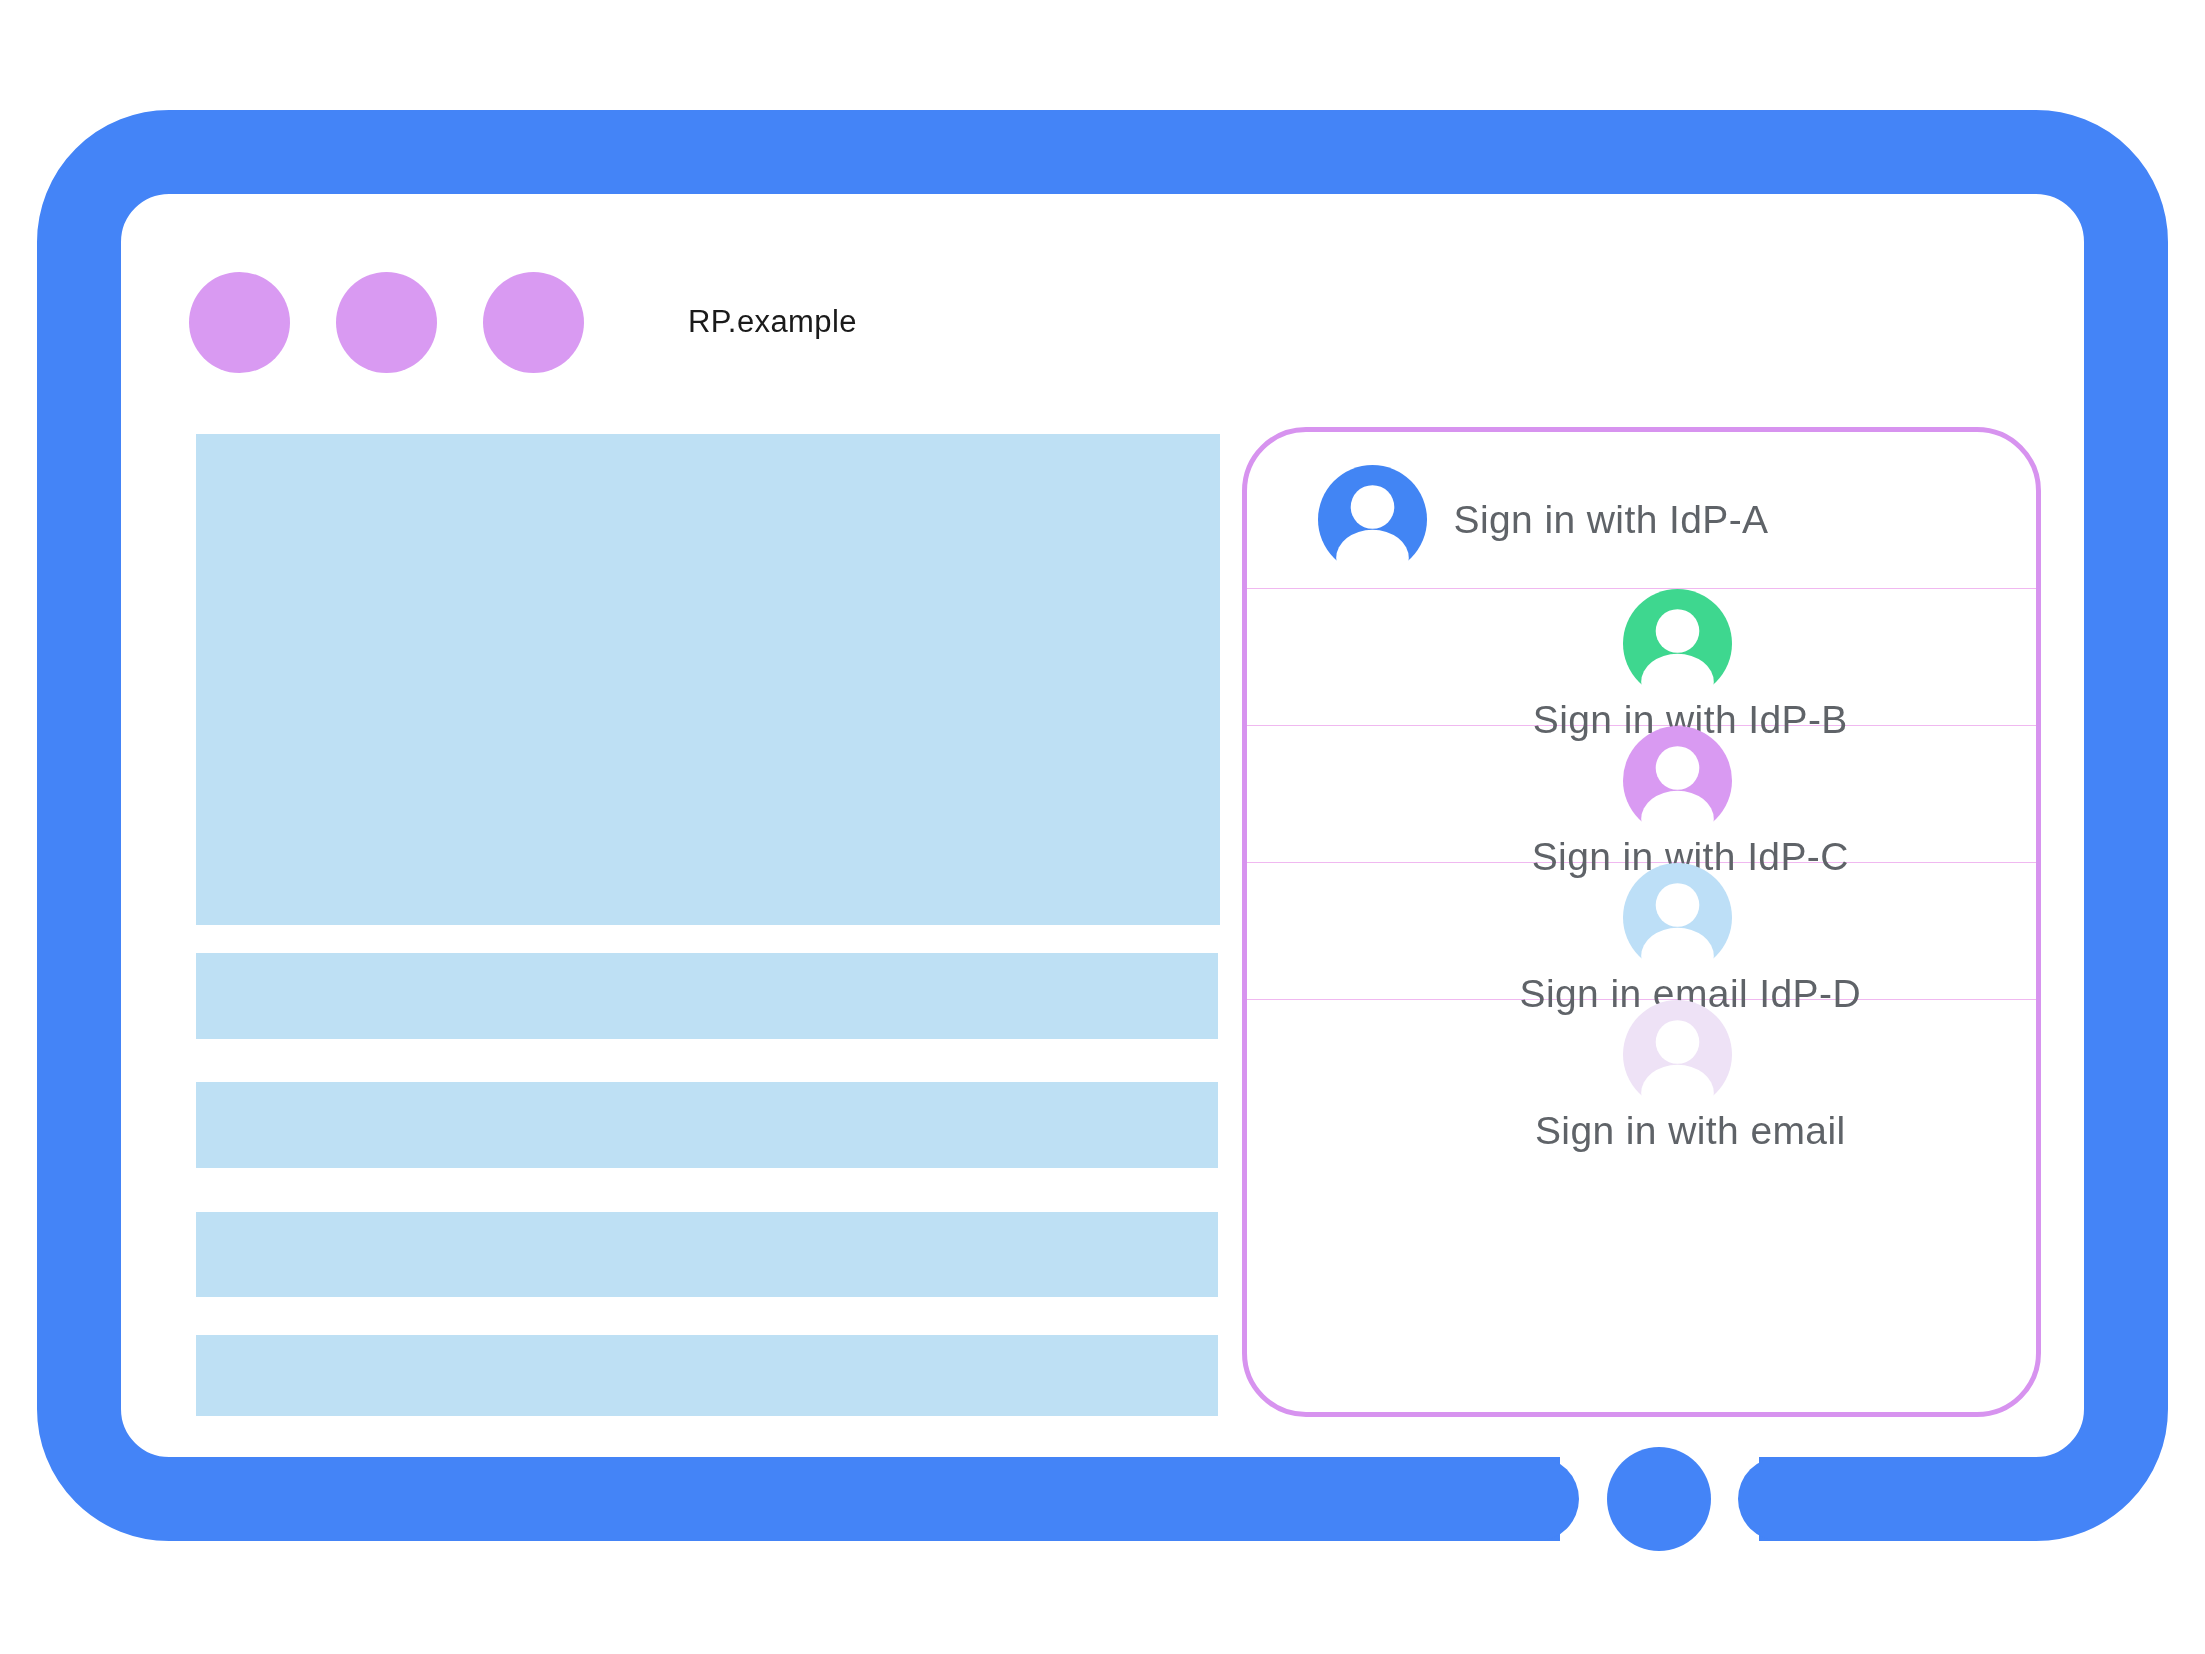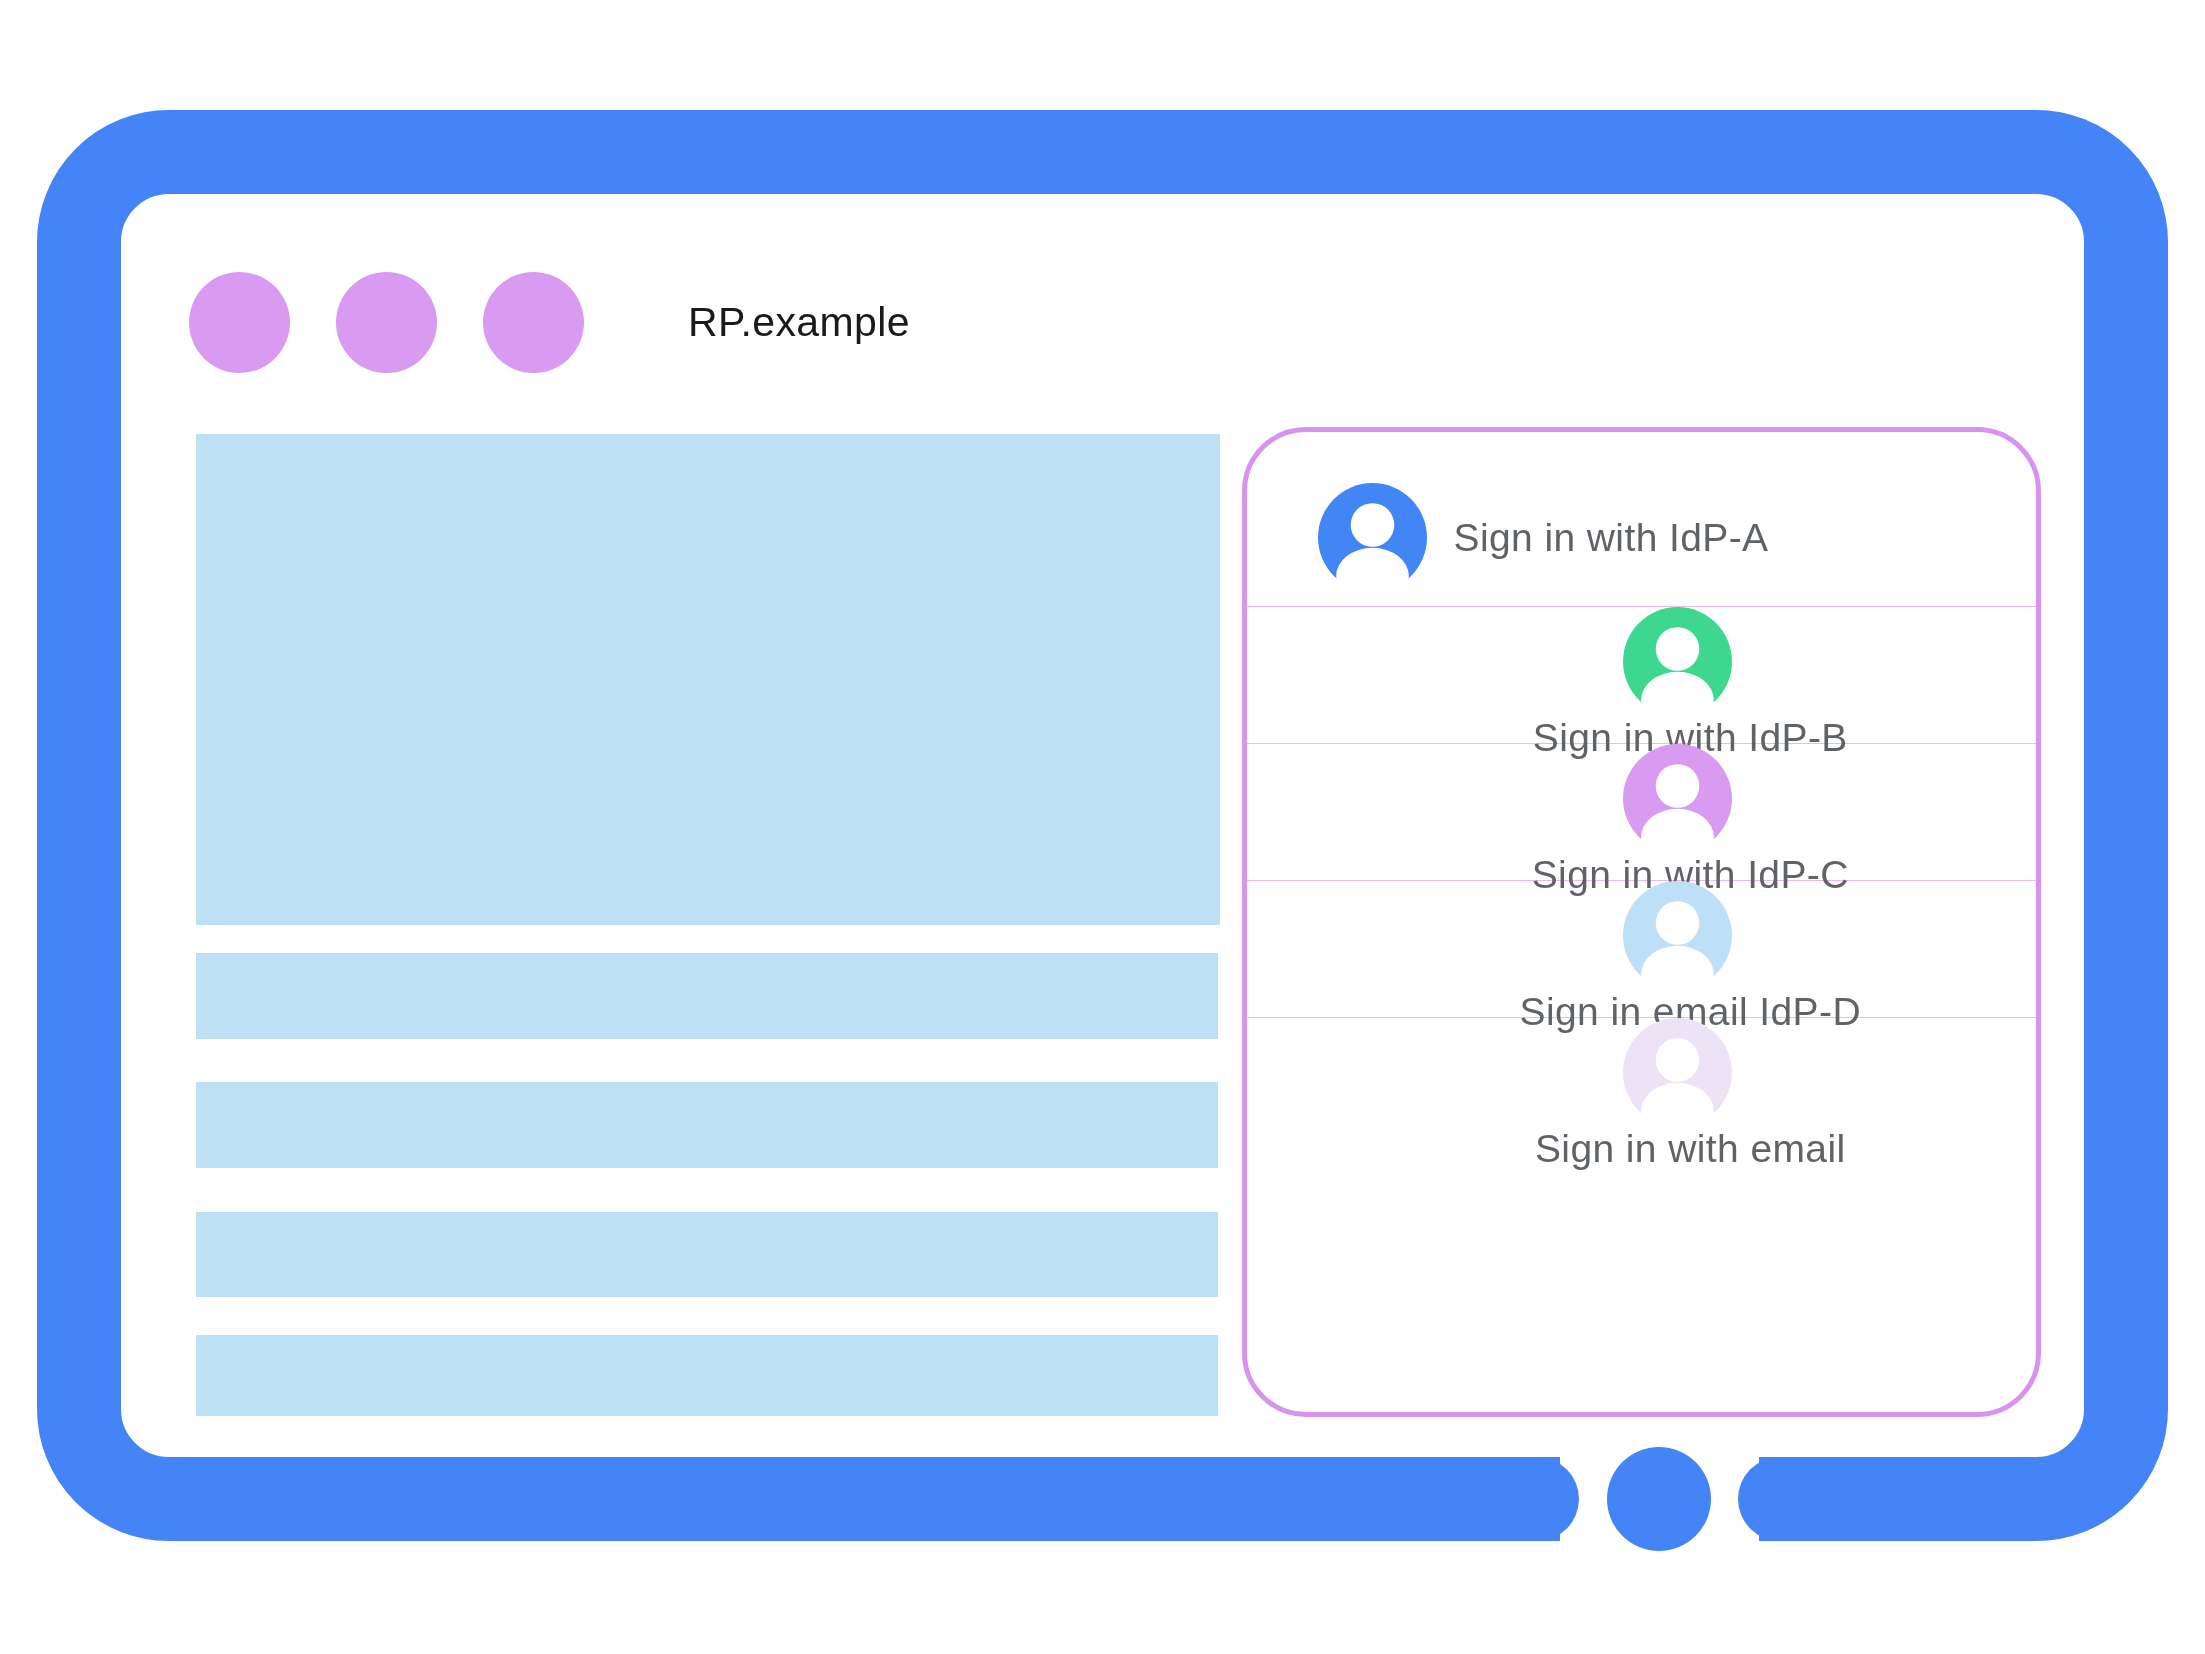--- a/index.html
+++ b/index.html
@@ -23,34 +23,34 @@
   .frame-notch{
     position:absolute;left:1607px;top:1447px;width:104px;height:104px;border-radius:50%;
     background:var(--frame);
   }
   
   .titlebar{
     position:absolute;left:189px;top:271px;height:102px;display:flex;align-items:center;
   }
   .dot{width:101px;height:101px;border-radius:50%;background:var(--dot);margin-right:46px;}
   .window-title{
-    margin-left:58px;font-size:41px;color:var(--title-text);letter-spacing:0.4px;
+    margin-left:58px;font-size:31px;color:var(--title-text);letter-spacing:0.4px;
   }
   
   .ph{position:absolute;left:196px;background:var(--placeholder);}
   .ph-hero{top:434px;width:1024px;height:491px;}
   .ph-line1{top:953px;width:1022px;height:86px;}
   .ph-line2{top:1082px;width:1022px;height:86px;}
   .ph-line3{top:1212px;width:1022px;height:85px;}
   .ph-line4{top:1335px;width:1022px;height:81px;}
   
   .signin-panel{
     position:absolute;left:1242px;top:427px;width:799px;height:990px;
     box-sizing:border-box;border:5.3px solid var(--panel-border);border-radius:64px;
-    background:#ffffff;padding-top:37px;overflow:hidden;
+    background:#ffffff;padding-top:19px;overflow:hidden;
   }
   .signin-row{
     box-sizing:border-box;height:137px;display:flex;align-items:center;padding-left:71px;
   }
   .signin-row + .signin-row{border-top:1.8px solid var(--separator);flex-direction:column;}
   .avatar{width:109px;height:109px;flex:0 0 auto;display:block;}
   .avatar svg{display:block;width:109px;height:109px;}
   .signin-label{
     margin-left:26.5px;font-size:39px;font-weight:500;color:var(--label-text);
     letter-spacing:0.4px;white-space:nowrap;

